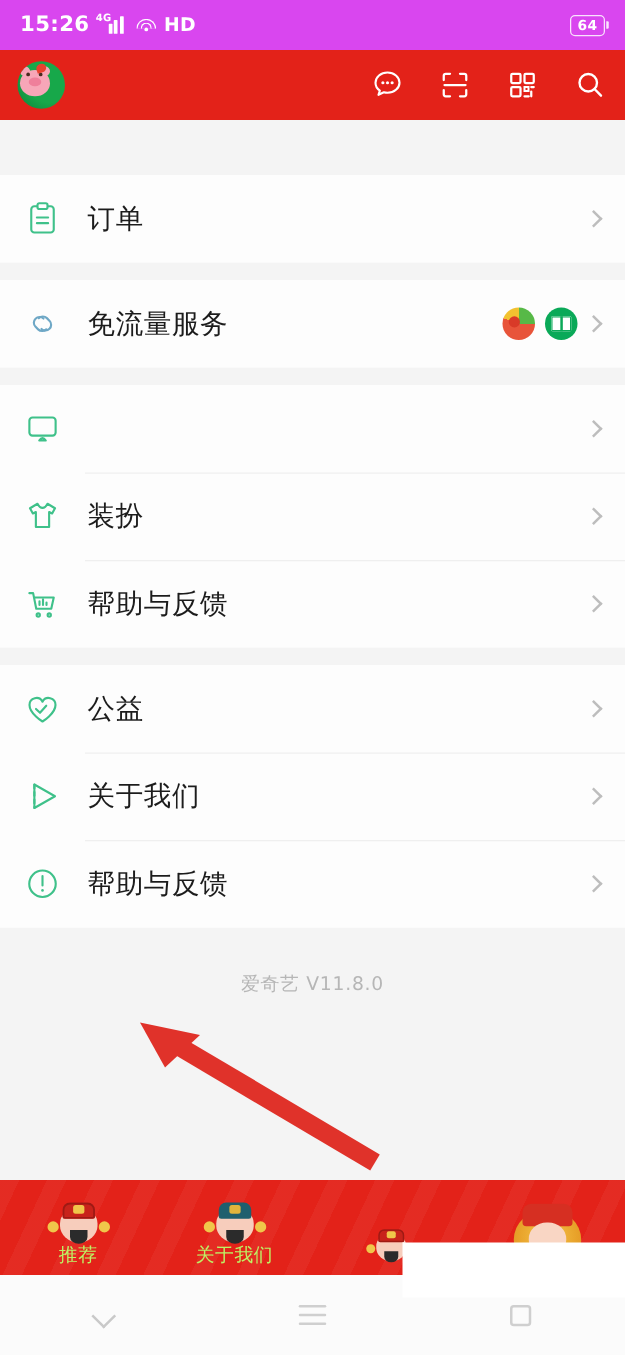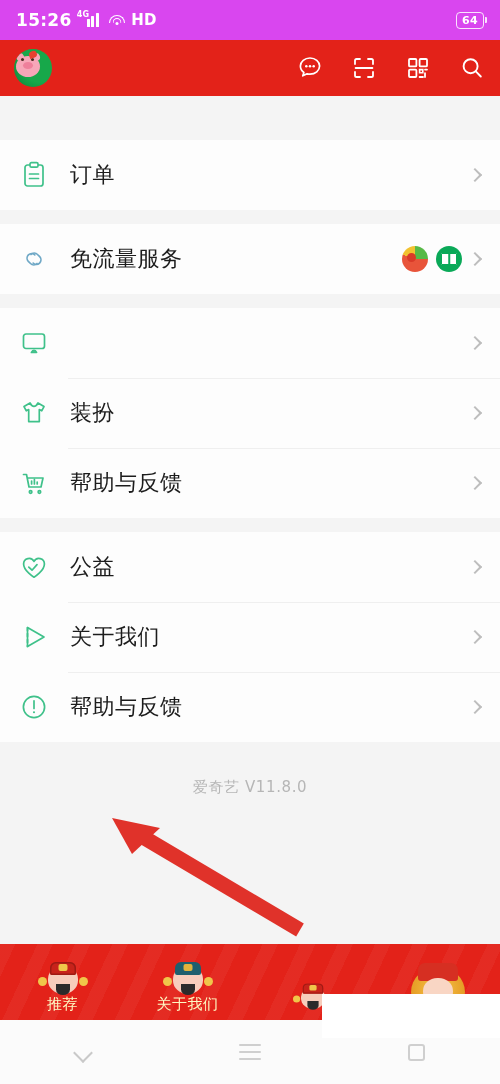--- a/index.html
+++ b/index.html
@@ -88,21 +88,21 @@
   .arrow { position:absolute; left:0; top:0; width:500px; height:1084px; pointer-events:none; z-index:40; }
 
   
   .tabbar { position:absolute; left:0; right:0; bottom:64px; height:76px; background:#e32219;
             display:flex; align-items:flex-end; overflow:hidden; }
   .tabbar::before { content:""; position:absolute; inset:0;
      background:repeating-linear-gradient(115deg, rgba(255,255,255,.045) 0 14px, rgba(0,0,0,0) 14px 34px); }
   .tab { flex:1; height:76px; display:flex; flex-direction:column; align-items:center;
          justify-content:flex-end; padding-bottom:6px; position:relative; cursor:pointer; }
   .tab-face { width:46px; height:40px; position:relative; margin-bottom:1px; }
-  .tab-label { font-size:15px; color:#fef9c3; letter-spacing:.5px; z-index:3; }
+  .tab-label { font-size:15px; color:#bef264; letter-spacing:.5px; z-index:3; }
   .tab.gold .tab-label { color:#ffe9b0; }
 
   
   .face { position:absolute; left:50%; bottom:0; transform:translateX(-50%);
           width:30px; height:27px; background:#f7cdbc; border-radius:48% 48% 55% 55%; }
   .hat { position:absolute; left:50%; transform:translateX(-50%); bottom:19px; width:26px; height:13px;
          border-radius:6px 6px 2px 2px; }
   .hat.red { background:#c8231b; box-shadow:0 0 0 1.5px #9e1a14 inset; }
   .hat.teal { background:#1f5f6e; }
   .hat::after { content:""; position:absolute; left:50%; transform:translateX(-50%); top:2px;

